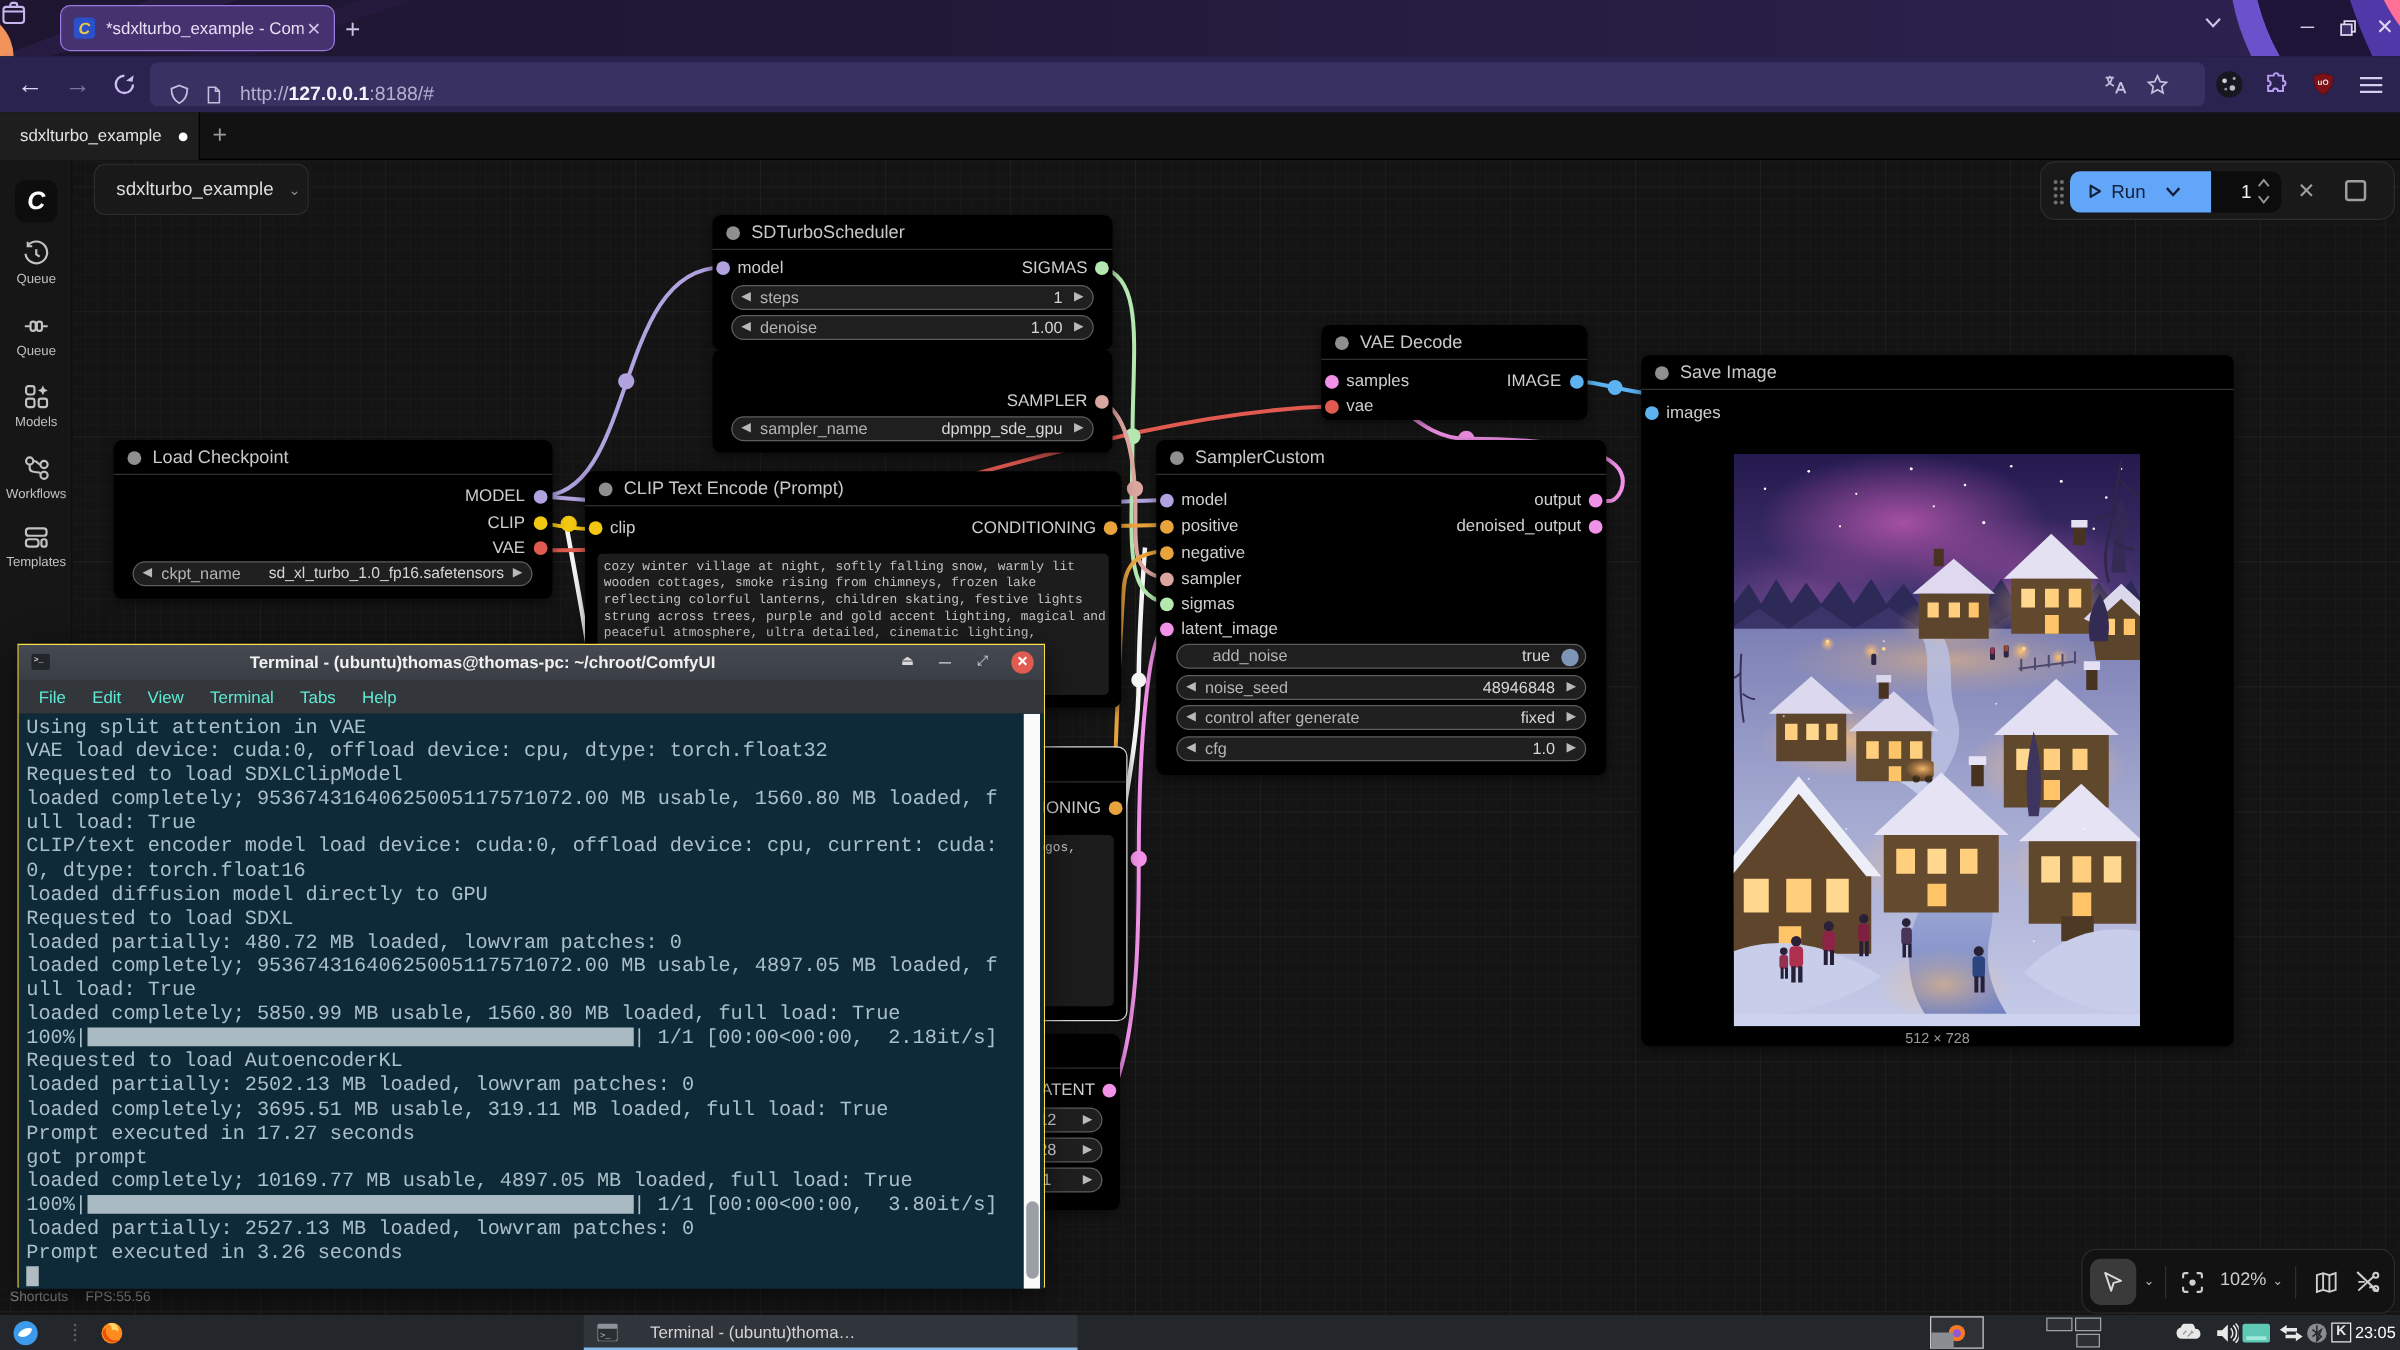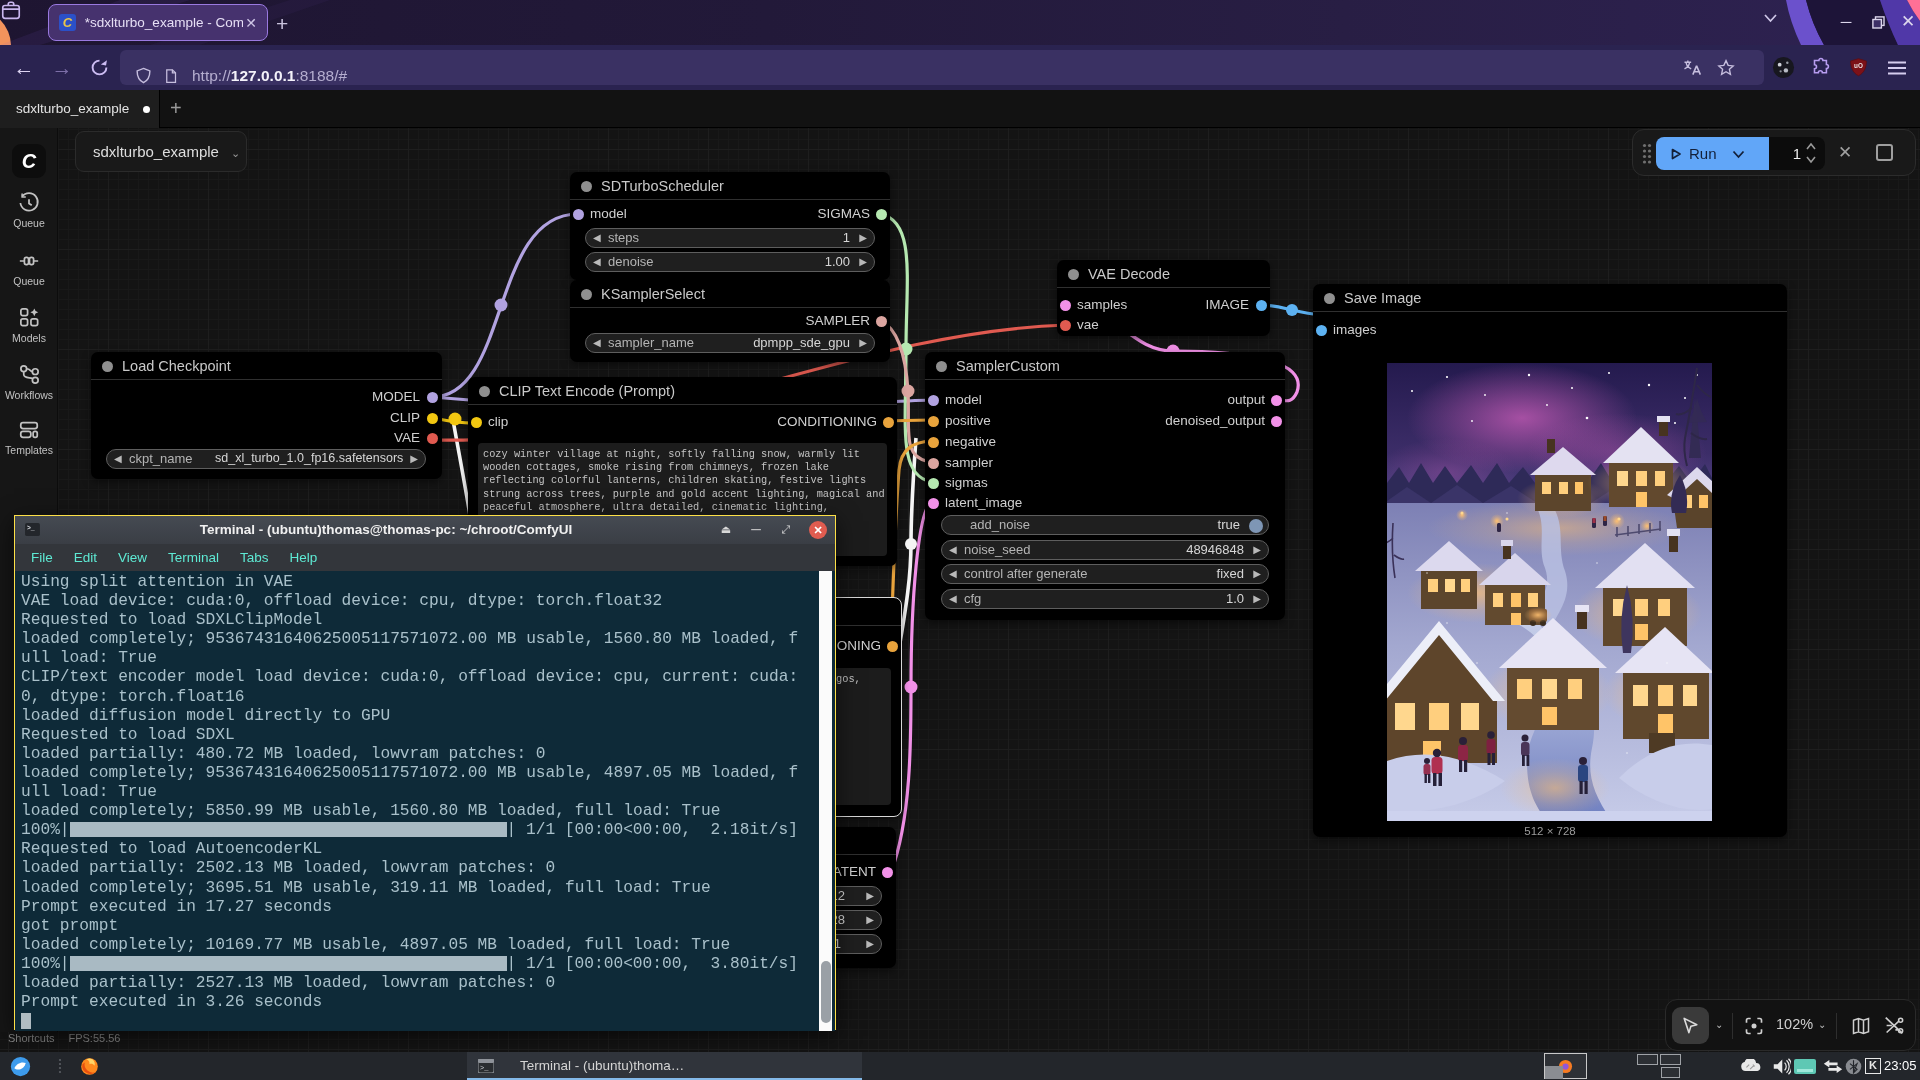--- a/index.html
+++ b/index.html
@@ -288,24 +288,20 @@
         </div>
   <div class="widget" style="left:15px;top:80px;width:290px;height:20px">
           <span class="la">◀</span>
           <span class="wl">denoise</span>
           <span class="wv">1.00</span>
           <span class="ra">▶</span>
         </div>
 </div>
 
 <div class="node" style="left:570px;top:280px;width:320px;height:82px">
-  <div class="nhead">
-          <div class="st"></div>
-          <div class="nt">KSamplerSelect</div>
-        </div>
   <div class="port" style="right:3px;top:36px;background:#dba5a0"></div>
         <div class="plbl" style="right:20px;top:33px">SAMPLER</div>
   <div class="widget" style="left:15px;top:53px;width:290px;height:20px">
           <span class="la">◀</span>
           <span class="wl">sampler_name</span>
           <span class="wv">dpmpp_sde_gpu</span>
           <span class="ra">▶</span>
         </div>
 </div>
 

